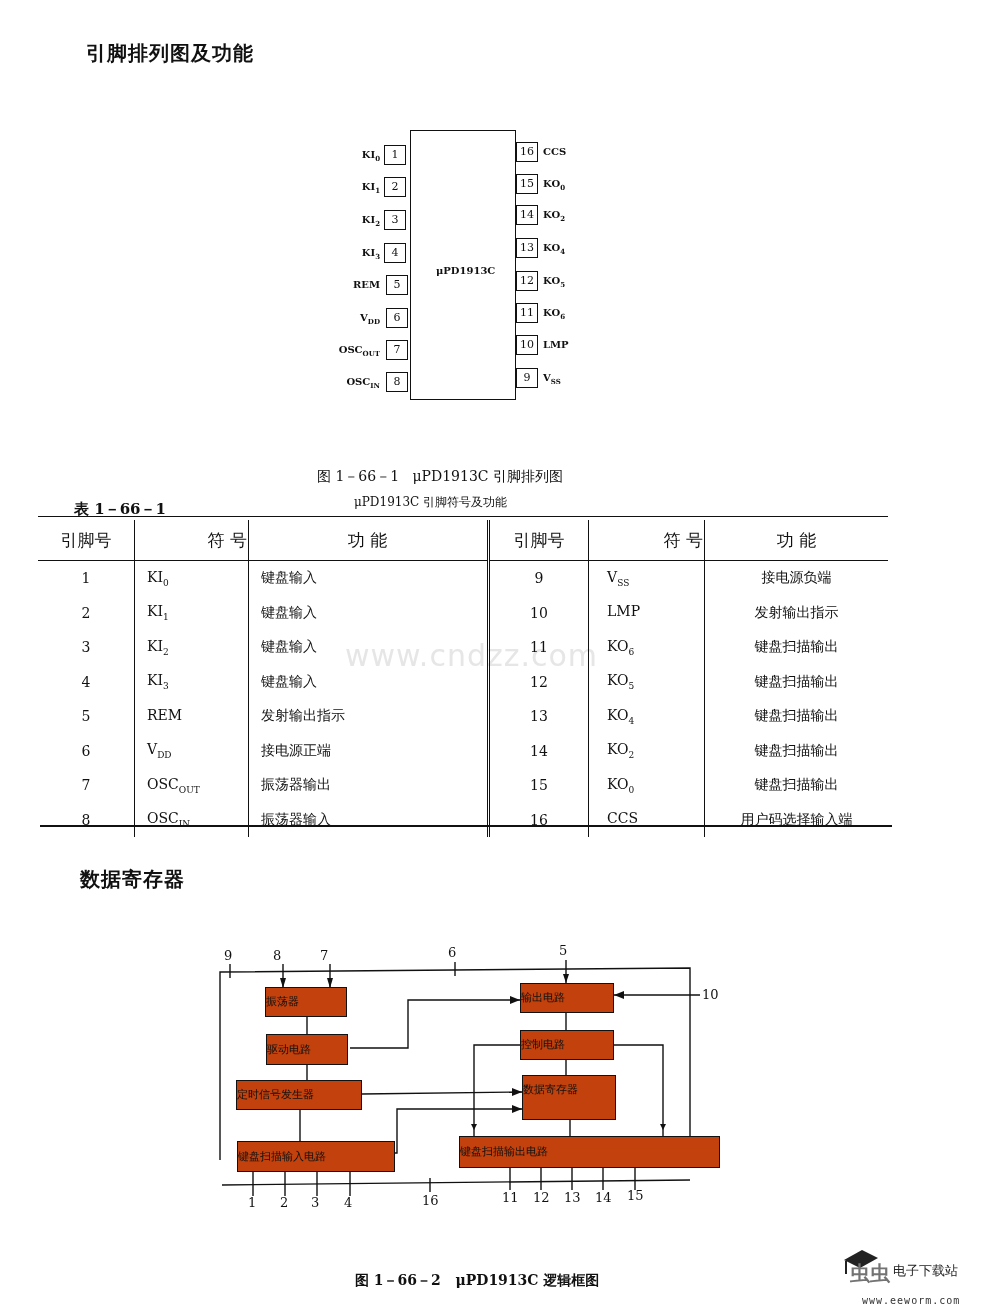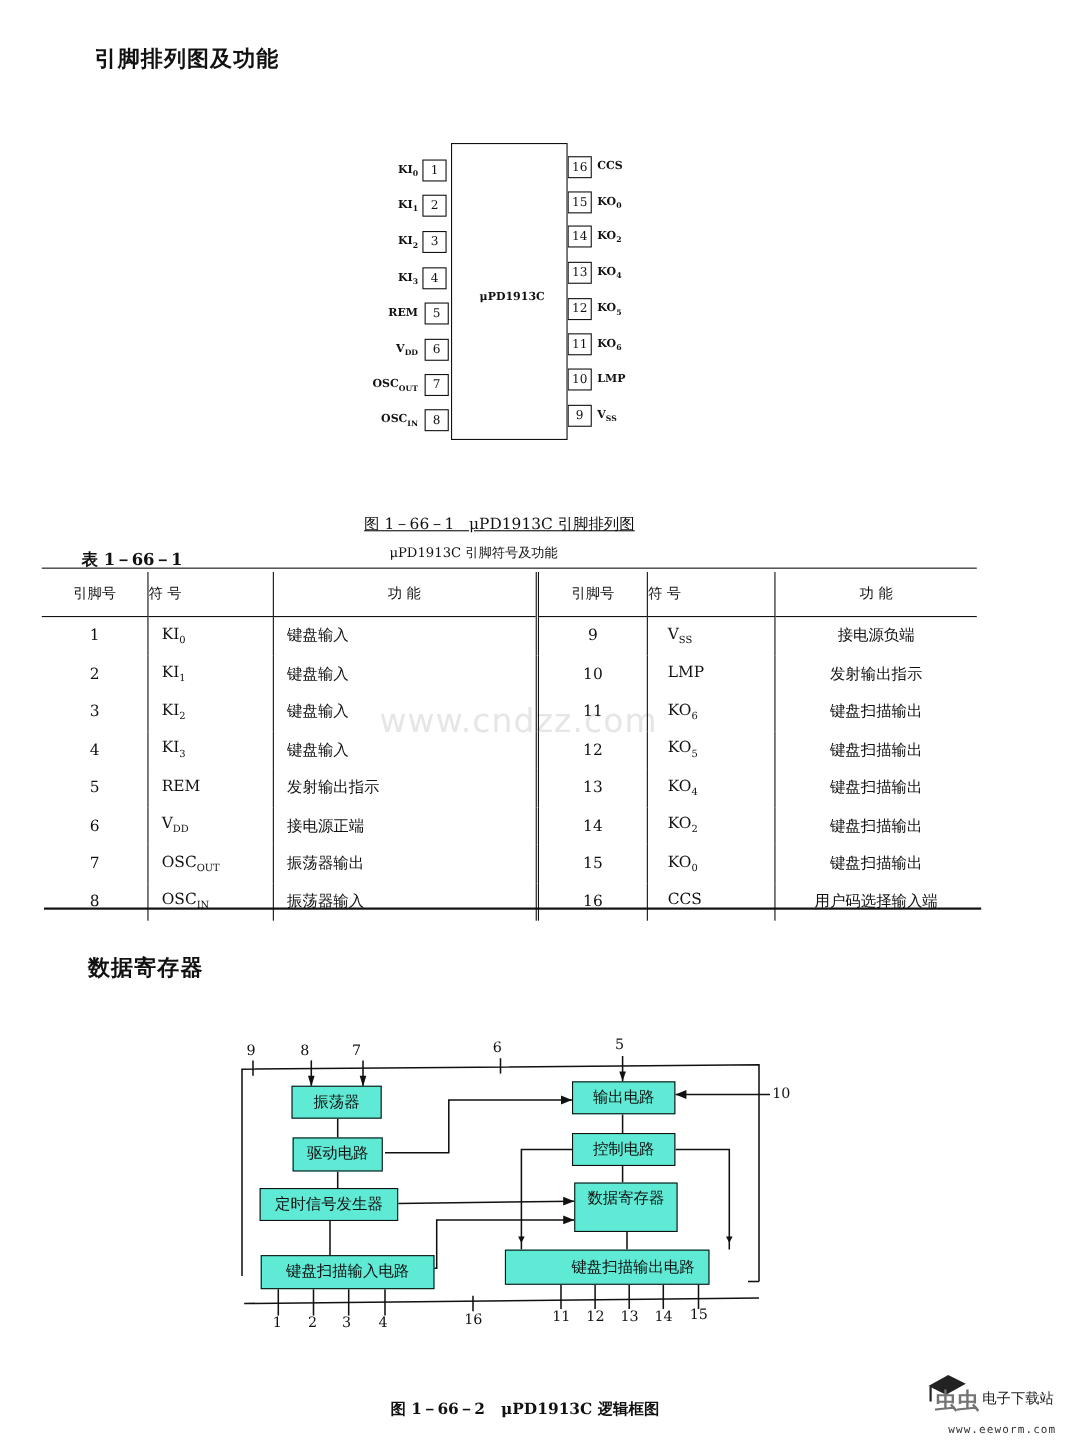--- a/index.html
+++ b/index.html
@@ -10,36 +10,36 @@
   .caption { font-size:14px; white-space:pre; }
   .tbl-title { font-size:12px; font-weight:normal; white-space:pre; }
   
   .chip { position:absolute; left:410px; top:130px; width:106px; height:270px; border:1.5px solid #111; box-sizing:border-box; }
   .pinbox { position:absolute; width:22px; height:20px; border:1.3px solid #111; box-sizing:border-box; font-size:11px; text-align:center; line-height:18px; background:#fff; }
   .pinlabel { position:absolute; font-size:10px; font-weight:bold; white-space:nowrap; }
   .pinlabel sub { font-size:7px; }
   .chipname { position:absolute; left:436px; top:265px; font-size:10px; font-weight:bold; }
   
   table.pins { position:absolute; left:38px; top:520px; width:850px; border-collapse:collapse; font-size:14px; }
-  table.pins th { font-weight:normal; height:38px; border-bottom:1.5px solid #111; font-size:13px; }
+  table.pins th { font-weight:normal; height:38px; border-bottom:1.5px solid #111; font-size:17px; }
   table.pins td { height:32.5px; }
   table.pins .c-no { width:94px; text-align:center; }
   table.pins .c-sym { width:100px; text-align:left; padding-left:12px; border-left:1px solid #111; }
   table.pins .c-fn { width:225px; text-align:left; padding-left:12px; border-left:1px solid #111; }
   table.pins .c-no2 { width:96px; text-align:center; border-left:3px double #111; }
   table.pins .c-sym2 { width:96px; text-align:left; padding-left:18px; border-left:1px solid #111; }
   table.pins .c-fn2 { text-align:center; border-left:1px solid #111; }
-  table.pins th.c-sym, table.pins th.c-sym2 { text-align:left; padding-left:0;margin-left:14px; }
+  table.pins th.c-sym, table.pins th.c-sym2 { text-align:right; padding-left:0;margin-left:14px; }
   table.pins th.c-fn { text-align:center; padding-left:0; }
   table.pins sub { font-size:9px; }
   .rule-top { position:absolute; left:38px; top:516px; width:850px; height:0; border-top:1.5px solid #111; }
   .rule-bot { position:absolute; left:40px; top:825px; width:852px; height:0; border-top:2px solid #111; }
   .watermark { position:absolute; left:345px; top:638px; font-family:"DejaVu Sans",sans-serif; font-size:30px; color:#e6e6e6; letter-spacing:1px; }
   
-  .blk { position:absolute; border:1.5px solid #111; box-sizing:border-box; font-family:"DejaVu Sans","Liberation Sans",sans-serif; font-size:14px; text-align:center; background:#5eead4; }
+  .blk { position:absolute; border:1.5px solid #111; box-sizing:border-box; font-family:"DejaVu Sans","Liberation Sans",sans-serif; font-size:11px; background:#c2410c; }
   .pnum { position:absolute; font-size:13px; font-family:"DejaVu Serif",serif; }
   svg.wires { position:absolute; left:0; top:0; }
   .logo-text { position:absolute; left:893px; top:1262px; font-family:"DejaVu Sans",sans-serif; font-size:13px; color:#222; }
   .logo-bug { position:absolute; left:850px; top:1260px; font-family:"DejaVu Sans",sans-serif; font-weight:bold; font-size:20px; color:#737373; }
   .logo-url { position:absolute; left:862px; top:1295px; font-family:"DejaVu Sans Mono",monospace; font-size:10px; color:#333; letter-spacing:1px; }
 </style>
 </head>
 <body>
 
 <div class="abs heading" style="left:62px; top:40px;margin-left:24px;">引脚排列图及功能</div>
@@ -78,21 +78,21 @@
       <div class="pinbox" style="left:516px; top:271px;"><span>12</span></div>
        <div class="pinlabel" style="left:543px; top:275px;"><span>KO</span><sub>5</sub></div>
       <div class="pinbox" style="left:516px; top:303px;"><span>11</span></div>
        <div class="pinlabel" style="left:543px; top:307px;"><span>KO</span><sub>6</sub></div>
       <div class="pinbox" style="left:516px; top:335px;"><span>10</span></div>
        <div class="pinlabel" style="left:543px; top:339px;"><span>LMP</span><sub></sub></div>
       <div class="pinbox" style="left:516px; top:368px;"><span>9</span></div>
        <div class="pinlabel" style="left:543px; top:372px;"><span>V</span><sub>SS</sub></div>
     </div>
 
-  <div class="abs caption" style="left:331px; top:468px;text-decoration:underline;">图 1－66－1   μPD1913C 引脚排列图</div>
+  <div class="abs caption" style="left:317px; top:468px;">图 1－66－1   μPD1913C 引脚排列图</div>
 </div>
 
 <div class="abs caption" style="left:74px; top:500px; font-weight:bold; font-size:15px;">表 1－66－1</div>
 <div class="abs tbl-title" style="left:354px; top:494px;">μPD1913C 引脚符号及功能</div>
 <div class="rule-top"></div>
 <div class="watermark">www.cndzz.com</div>
 
 <table class="pins">
   <thead>
     <tr>
@@ -240,21 +240,21 @@
     </g>
   </svg>
 
   <div class="blk" style="left:265px; top:987px; width:82px; height:30px; line-height:28px;">振荡器</div>
   <div class="blk" style="left:266px; top:1034px; width:82px; height:31px; line-height:29px;">驱动电路</div>
   <div class="blk" style="left:236px; top:1080px; width:126px; height:30px; line-height:28px;">定时信号发生器</div>
   <div class="blk" style="left:237px; top:1141px; width:158px; height:31px; line-height:29px;">键盘扫描输入电路</div>
   <div class="blk" style="left:520px; top:983px; width:94px; height:30px; line-height:28px;">输出电路</div>
   <div class="blk" style="left:520px; top:1030px; width:94px; height:30px; line-height:28px;">控制电路</div>
   <div class="blk" style="left:522px; top:1075px; width:94px; height:45px; line-height:28px;">数据寄存器</div>
-  <div class="blk" style="left:459px; top:1136px; width:186px; height:32px; line-height:30px;padding-left:47px;">键盘扫描输出电路</div>
+  <div class="blk" style="left:459px; top:1136px; width:261px; height:32px; line-height:30px;">键盘扫描输出电路</div>
 
   <div class="pnum" style="left:224px; top:948px;">9</div>
   <div class="pnum" style="left:273px; top:948px;">8</div>
   <div class="pnum" style="left:320px; top:948px;">7</div>
   <div class="pnum" style="left:448px; top:945px;">6</div>
   <div class="pnum" style="left:559px; top:943px;">5</div>
   <div class="pnum" style="left:702px; top:987px;">10</div>
   <div class="pnum" style="left:248px; top:1195px;">1</div>
   <div class="pnum" style="left:280px; top:1195px;">2</div>
   <div class="pnum" style="left:311px; top:1195px;">3</div>

